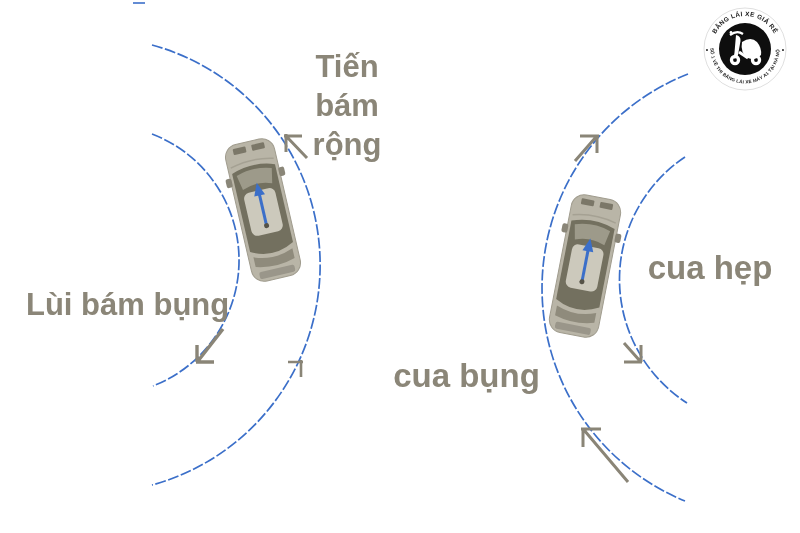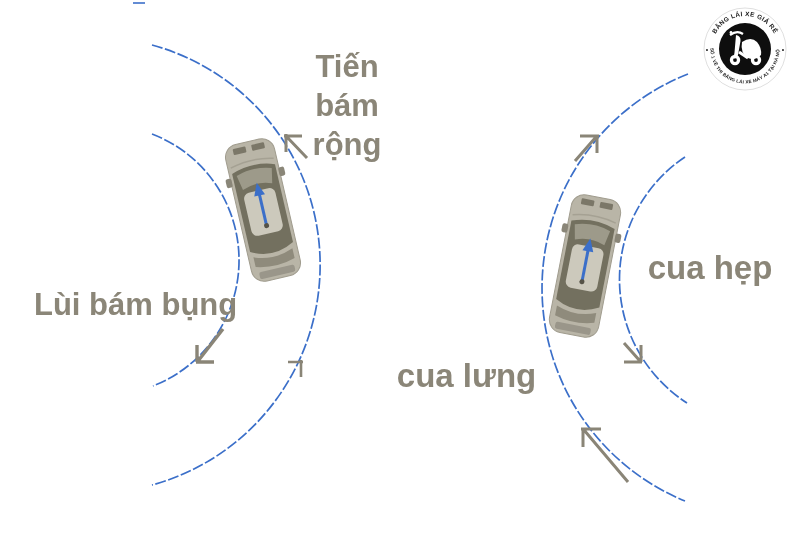--- a/index.html
+++ b/index.html
@@ -102,23 +102,23 @@
       </g>
     </g>
   </svg>
 
   <div class="lbl lbl-3line center" style="left:297px; top:47px; width:100px;text-align:center;">
     <div>Tiến</div>
     <div>bám</div>
     <div>rộng</div>
   </div>
 
-  <div class="lbl lbl-1line" style="left:26px; top:288px;margin-left:8px;">Lùi bám bụng</div>
+  <div class="lbl lbl-1line" style="left:26px; top:288px;">Lùi bám bụng</div>
 
   <div class="lbl lbl-2line center" style="left:635px; top:242px; width:150px;">
     <div>cua hẹp</div>
   </div>
 
   <div class="lbl lbl-2line center" style="left:385px; top:350px; width:163px;">
-    <div>cua lưng</div>
+    <div>cua bụng</div>
   </div>
 
 </div>
 
 </body></html>

